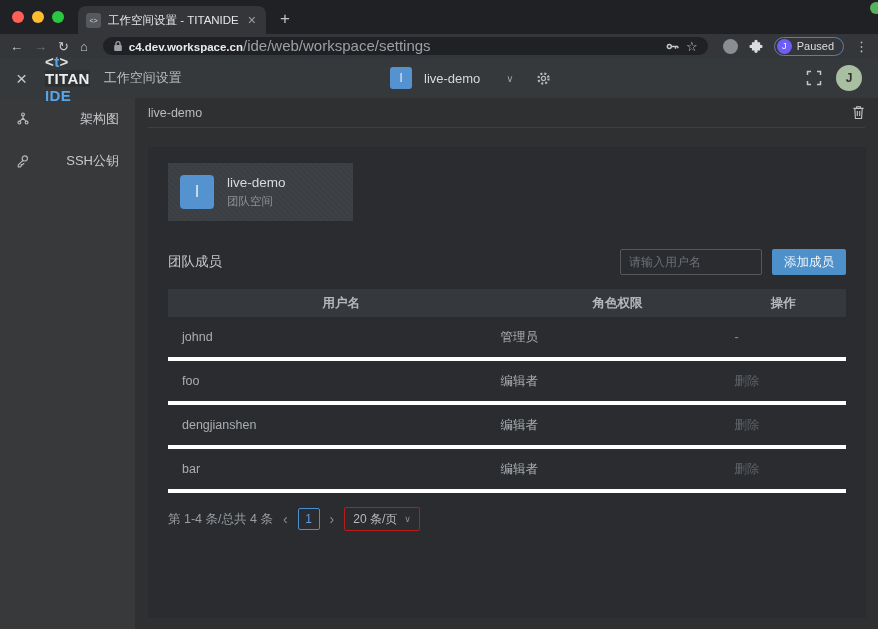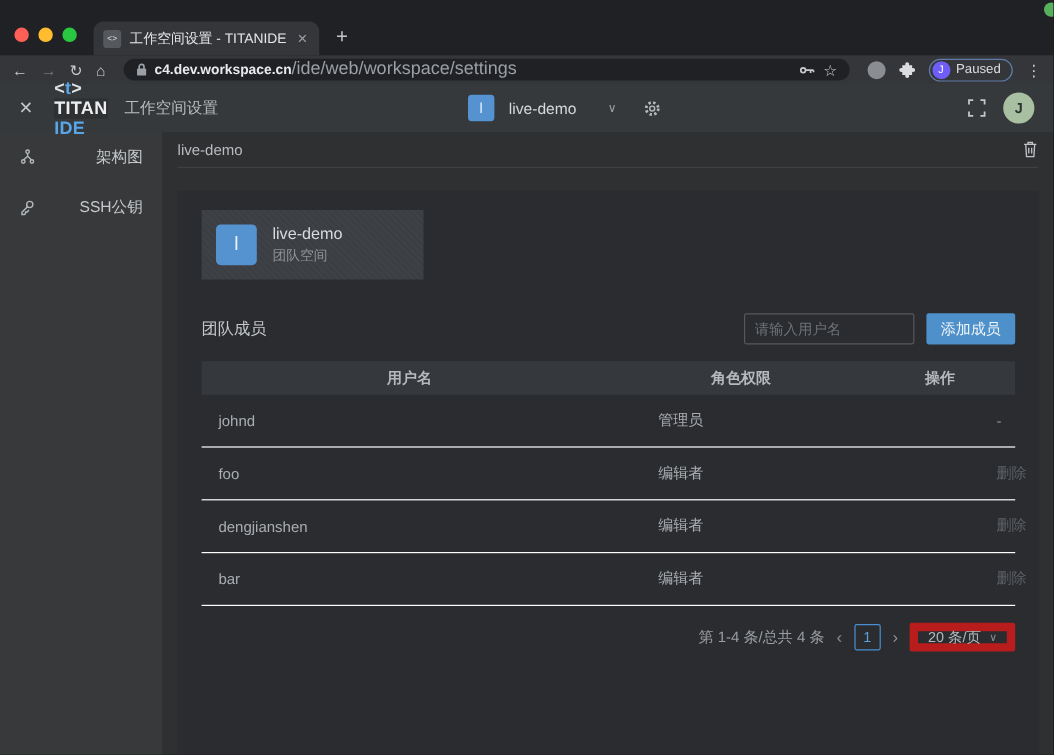--- a/index.html
+++ b/index.html
@@ -1,21 +1,21 @@
 <!DOCTYPE html>
 <html><head>
 <meta charset="utf-8">
 <style>
   * { margin:0; padding:0; box-sizing:border-box; }
   html,body { background:#111; }
   body { font-family:"Liberation Sans", sans-serif; }
   .screen { position:relative; width:878px; height:629px; background:#2e3032; overflow:hidden; }
 
   
-  .tabstrip { position:relative; height:46px; background:#202124; display:flex; align-items:flex-end;text-align:center; }
+  .tabstrip { position:relative; height:34px; background:#202124; display:flex; align-items:flex-end;text-align:center; }
   .traffic { display:flex; gap:8px; align-items:center; padding:0 14px 0 12px; height:34px; }
   .tl { width:12px; height:12px; border-radius:50%; }
   .tl.red{background:#ff5f57} .tl.yellow{background:#febc2e} .tl.green{background:#2ac840}
   .tab { width:188px; height:28px; background:#35363a; border-radius:8px 8px 0 0; display:flex; align-items:center; padding:0 8px; gap:7px; }
   .favicon { width:15px; height:15px; border-radius:3px; background:#55585c; color:#d6d9db; font-size:7px; display:flex; align-items:center; justify-content:center; letter-spacing:0; flex:none; }
   .tab-title { flex:1; font-size:11.5px; color:#e4e6e8; white-space:nowrap; overflow:hidden; }
   .tab-close { color:#9aa0a6; font-size:14px; line-height:1; padding:0 2px; }
   .newtab { color:#c3c6c8; font-size:17px; margin:0 0 5px 14px; }
   .corner-dot { position:absolute; top:2px; right:-4px; width:12px; height:12px; border-radius:50%; background:#57b05c; }
 
@@ -70,30 +70,30 @@
 
   .members-bar { margin-top:28px; display:flex; align-items:center; }
   .members-heading { font-size:13.5px; color:#c6c9cb;text-align:center; }
   .member-input { margin-left:auto; width:142px; height:26px; background:transparent; border:1px solid #55595e; border-radius:2px; color:#c6c9cb; font-size:12px; padding:0 8px; outline:none; font-family:inherit; }
   .member-input::placeholder { color:#6c7176; }
   .add-btn { margin-left:10px; height:26px; width:74px; background:#4e90c9; border:none; border-radius:2px; color:#f2f6fa; font-size:12.5px; font-family:inherit; }
 
   .tbl { margin-top:14px; }
   .tbl-head { display:grid; grid-template-columns:49% 36% 15%; background:#35383c; height:28px; align-items:center; padding:0 14px; }
   .tbl-head span { font-size:12.5px; color:#b6b9bc; font-weight:bold;text-align:center; }
-  .tbl-row { display:grid; grid-template-columns:49% 36% 15%; height:44px; align-items:center; padding:0 14px; border-bottom:1px solid #ffffff;gap:48px; }
+  .tbl-row { display:grid; grid-template-columns:49% 36% 15%; height:44px; align-items:center; padding:0 14px; border-bottom:4px solid #ffffff; }
   .cell-user, .cell-role { font-size:12.5px; color:#aaaeb2; }
   .cell-action { font-size:12.5px; color:#5d6165; }
   .cell-action.dash { color:#8e9296; }
 
-  .pagination { margin-top:14px; display:flex; justify-content:flex-end; align-items:center; gap:10px; }
+  .pagination { margin-top:14px; display:flex; align-items:center; gap:10px; }
   .pg-summary { font-size:12.5px; color:#9a9ea2; }
   .pg-arrow { font-size:14px; color:#8c9094; line-height:1; }
   .pg-current { width:22px; height:22px; border:1px solid #4a8fd2; border-radius:2px; color:#5b9fe0; font-size:12px; display:flex; align-items:center; justify-content:center; }
-  .pg-size { height:24px; border:7px solid #b91c1c; border-radius:2px; display:flex; align-items:center; padding:0 8px; gap:7px; color:#b6b9bc; font-size:12px; }
+  .pg-size { height:24px; border:1px solid #b91c1c; border-radius:2px; display:flex; align-items:center; padding:0 8px; gap:7px; color:#b6b9bc; font-size:12px; }
   .pg-size .chev2 { font-size:9px; color:#8c9094; }
 </style>
 </head>
 <body>
 
 <div class="screen">
 
   <div class="tabstrip">
     <div class="traffic">
       <span class="tl red"></span>

